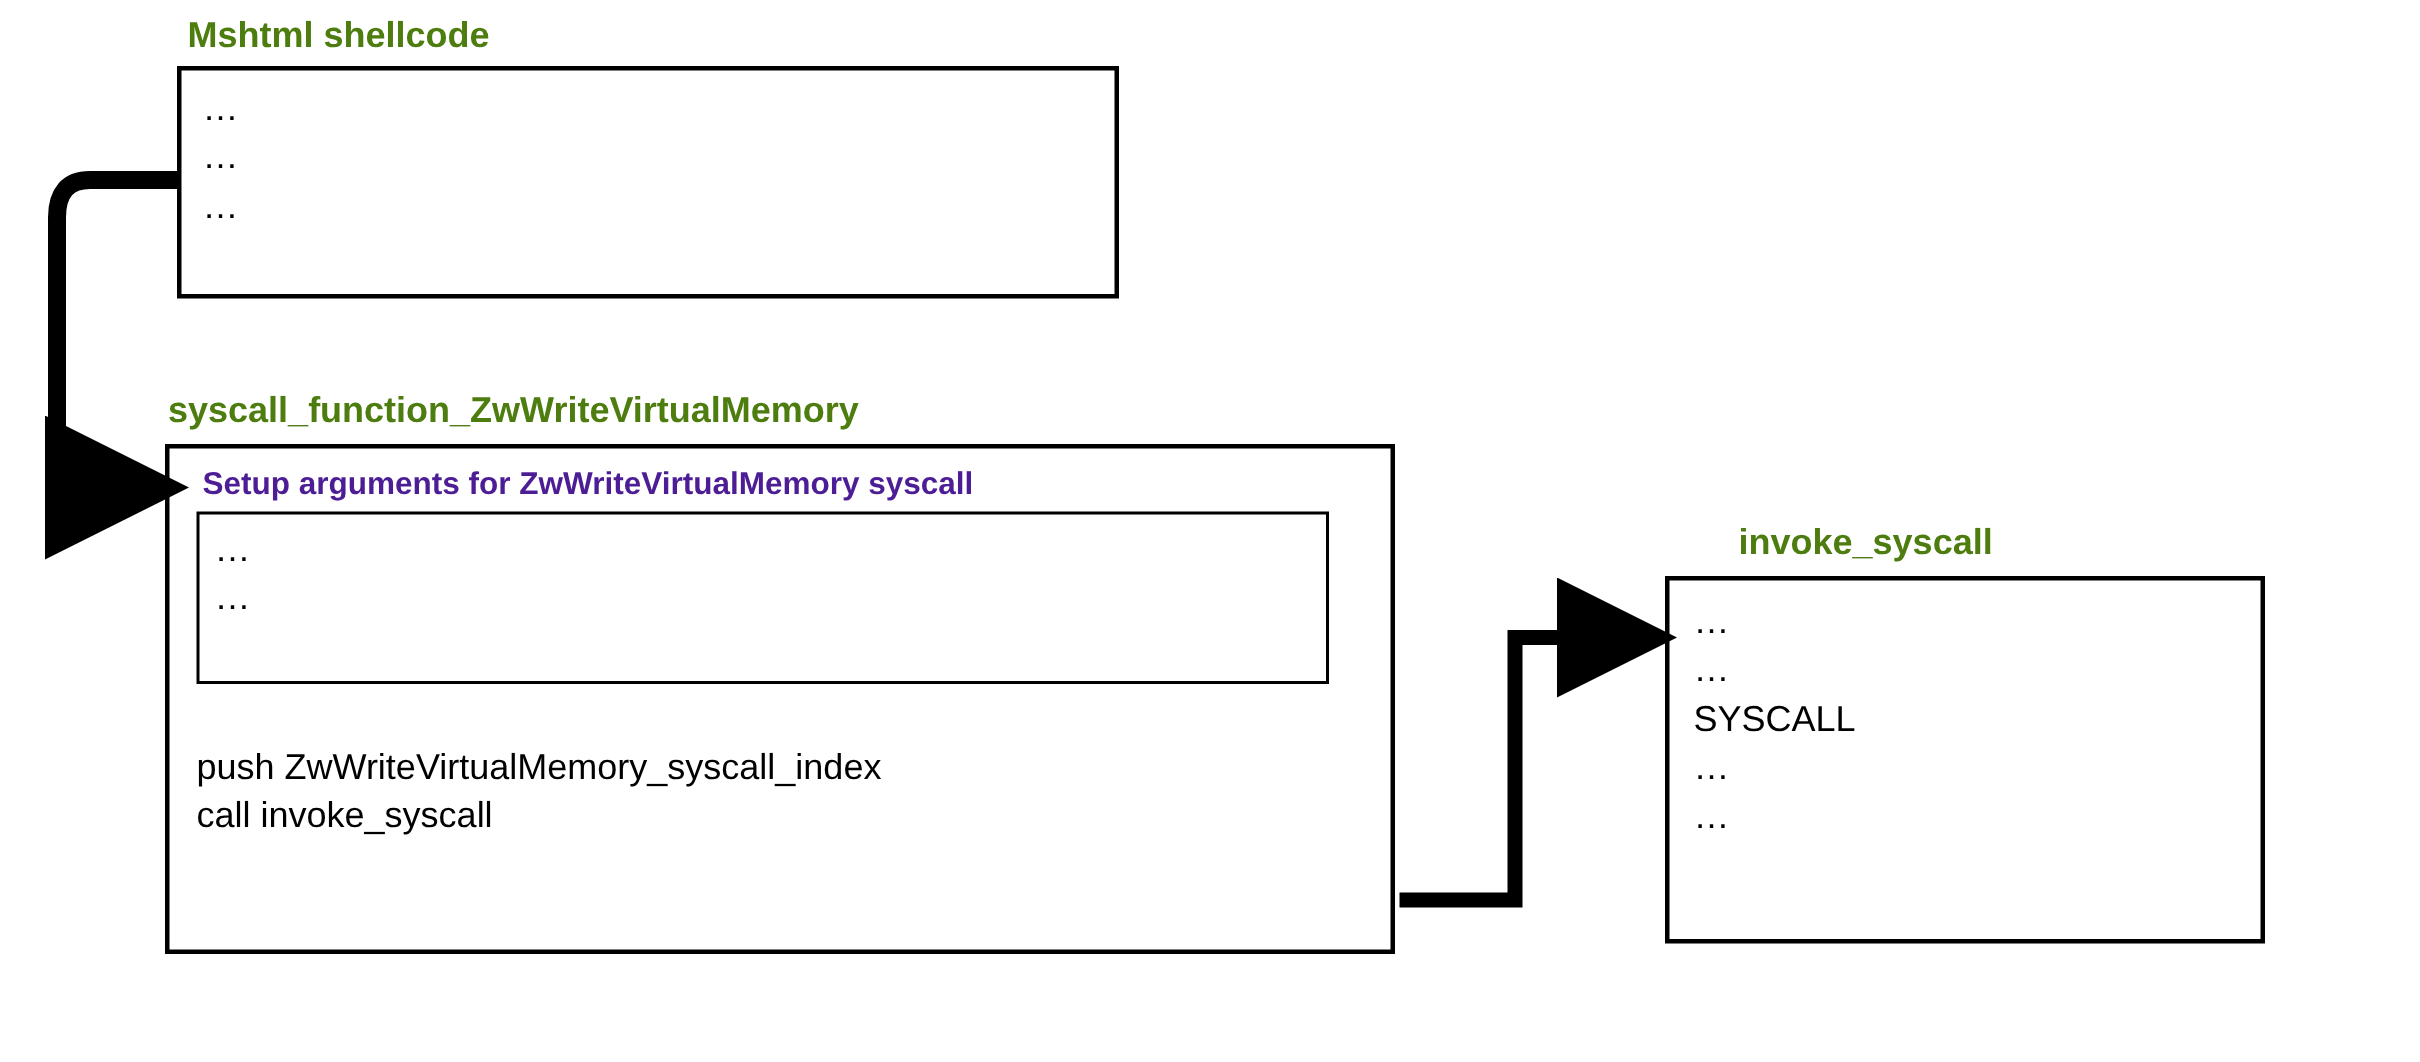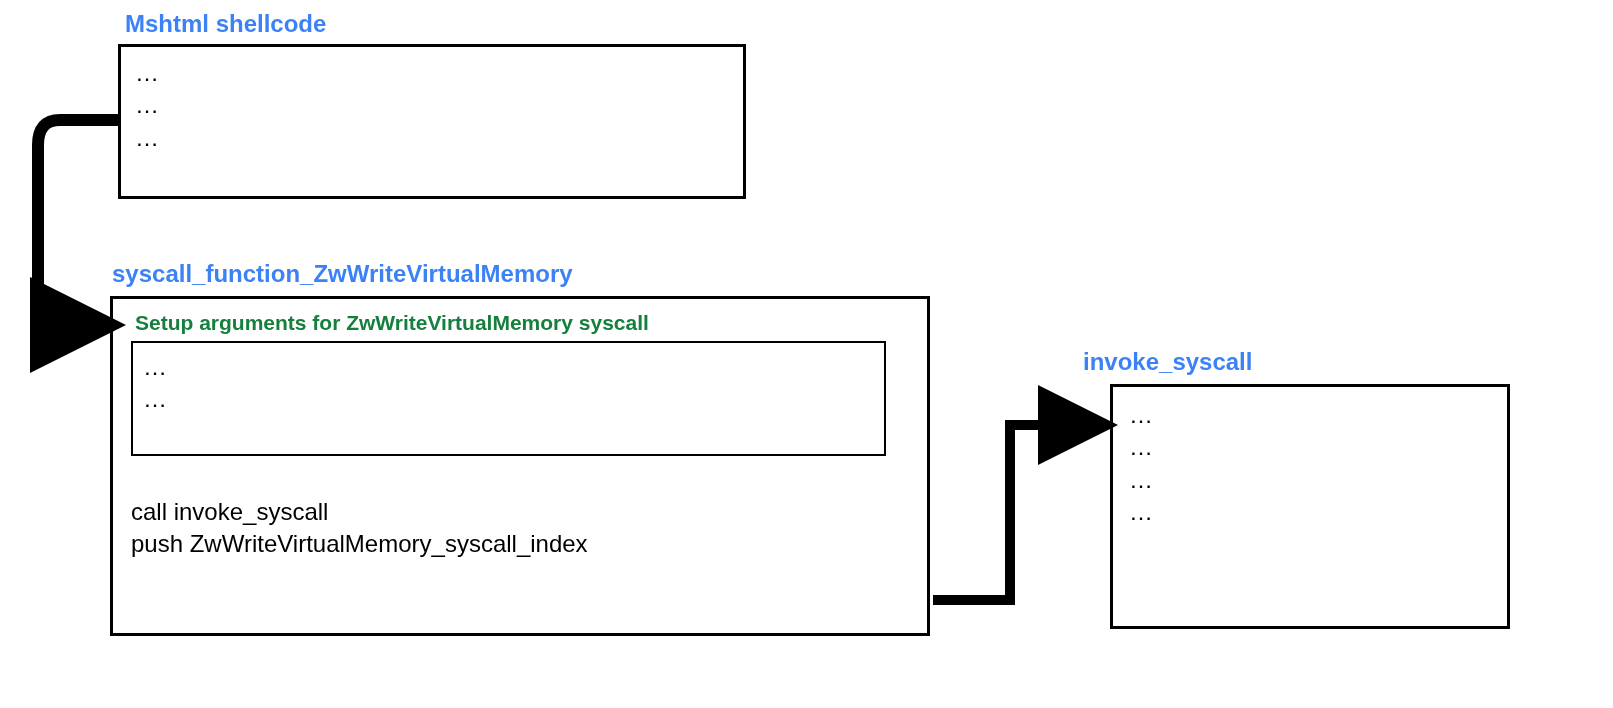--- a/index.html
+++ b/index.html
@@ -16,26 +16,26 @@
     }
     .box {
       position: absolute;
       border: 3px solid #000;
       background: #fff;
     }
     .box-title {
       position: absolute;
       font-weight: bold;
       font-size: 24px;
-      color: #3b82f6;
+      color: #4d7c0f;
     }
     .box-inner-title {
       font-weight: bold;
       font-size: 21px;
-      color: #15803d;
+      color: #4c1d95;
     }
     .code-line {
       font-size: 24px;
       line-height: 1.35;
       color: #000;
       font-weight: 400;
     }
     .inner-box {
       border: 2px solid #000;
       padding: 8px 10px;
@@ -58,28 +58,29 @@
 </div>
 
 <div class="box-title" style="left:112px; top:260px;">syscall_function_ZwWriteVirtualMemory</div>
 <div class="box" style="left:110px; top:296px; width:820px; height:340px; padding:12px 18px 14px 18px;">
   <div class="box-inner-title" style="margin-bottom:6px; margin-left:4px;">Setup arguments for ZwWriteVirtualMemory syscall</div>
   <div class="inner-box" style="width:755px; height:115px;">
     <div class="code-line">…</div>
     <div class="code-line">…</div>
   </div>
   <div style="height:40px;"></div>
+  <div class="code-line">push ZwWriteVirtualMemory_syscall_index</div>
   <div class="code-line">call invoke_syscall</div>
-  <div class="code-line">push ZwWriteVirtualMemory_syscall_index</div>
 </div>
 
-<div class="box-title" style="left:1083px; top:348px;">invoke_syscall</div>
+<div class="box-title" style="left:1159px; top:348px;">invoke_syscall</div>
 <div class="box" style="left:1110px; top:384px; width:400px; height:245px; padding:12px 16px;">
   <div class="code-line">…</div>
   <div class="code-line">…</div>
+  <div class="code-line">SYSCALL</div>
   <div class="code-line">…</div>
   <div class="code-line">…</div>
 </div>
 
 <svg class="arrow-svg" style="left:0; top:0; width:200px; height:400px;">
   <defs>
     <marker id="arrowhead1" markerWidth="8" markerHeight="8" refX="6" refY="4" orient="auto">
       <polygon points="0 0, 8 4, 0 8" fill="#000"></polygon>
     </marker>
   </defs>

